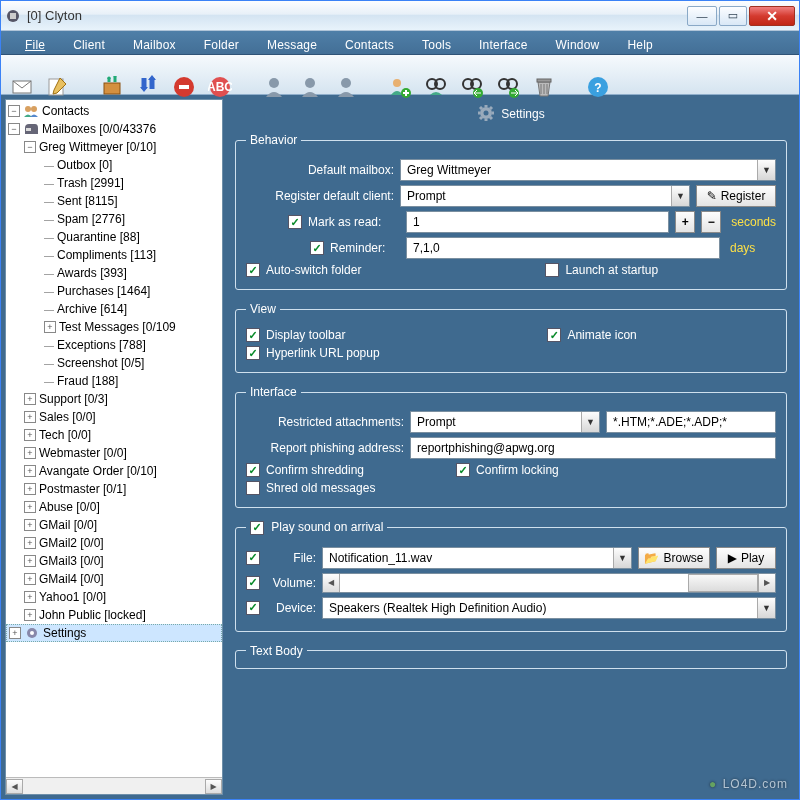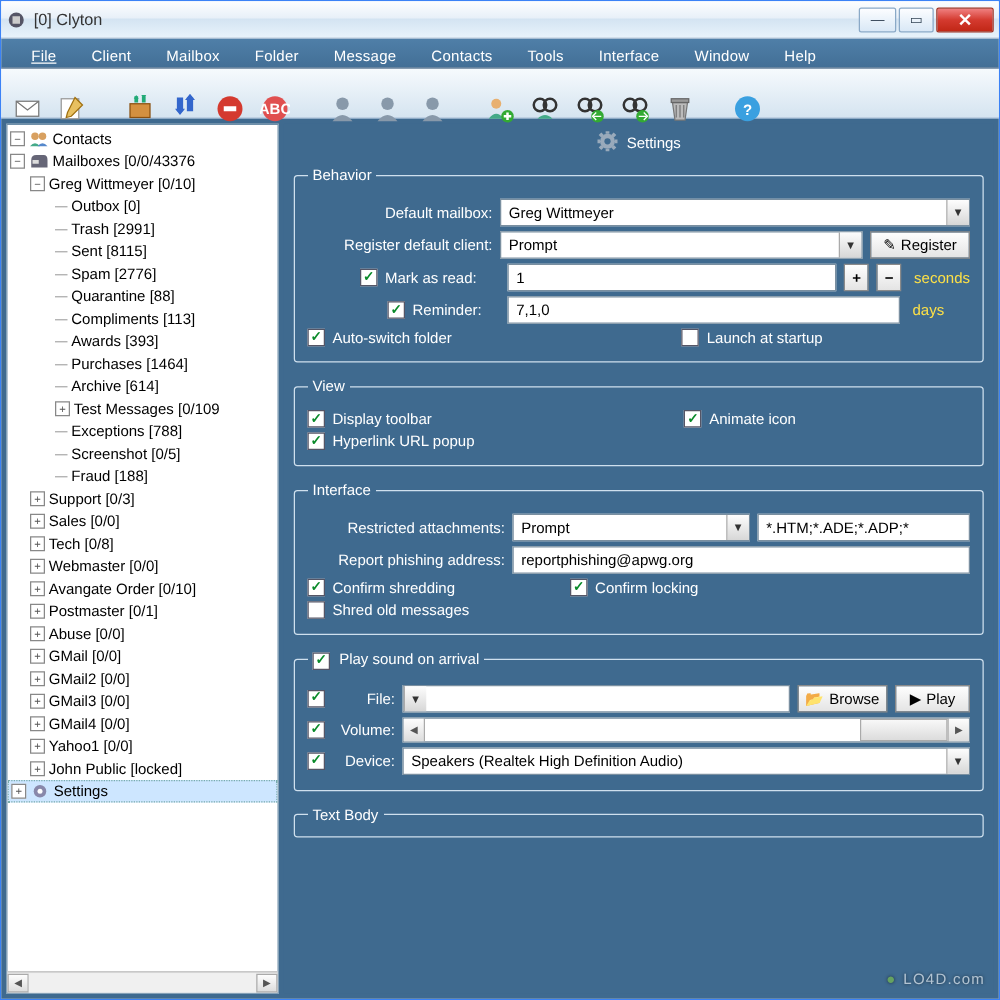--- a/index.html
+++ b/index.html
@@ -311,21 +311,21 @@
         <div class="tree-row depth2">
             <span class="exp">+</span>
             <span>Support [0/3]</span>
           </div>
         <div class="tree-row depth2">
             <span class="exp">+</span>
             <span>Sales [0/0]</span>
           </div>
         <div class="tree-row depth2">
             <span class="exp">+</span>
-            <span>Tech [0/8]</span>
+            <span>Tech [0/0]</span>
           </div>
         <div class="tree-row depth2">
             <span class="exp">+</span>
             <span>Webmaster [0/0]</span>
           </div>
         <div class="tree-row depth2">
             <span class="exp">+</span>
             <span>Avangate Order [0/10]</span>
           </div>
         <div class="tree-row depth2">
@@ -496,20 +496,21 @@
 
       <fieldset>
         <legend>
           <span class="chk checked"></span>
           <span>Play sound on arrival</span>
         </legend>
         <div class="form-row">
           <span class="chk checked"></span>
           <span style="width:50px;text-align:right">File:</span>
           <div class="select" style="flex:1">
+            <span class="sel-text">Notification_11.wav</span>
             <span class="sel-btn">▼</span>
           </div>
           <div class="btn" style="width:72px">
             <span>📂</span>
             <span>Browse</span>
           </div>
           <div class="btn" style="width:60px">
             <span>▶</span>
             <span>Play</span>
           </div>

